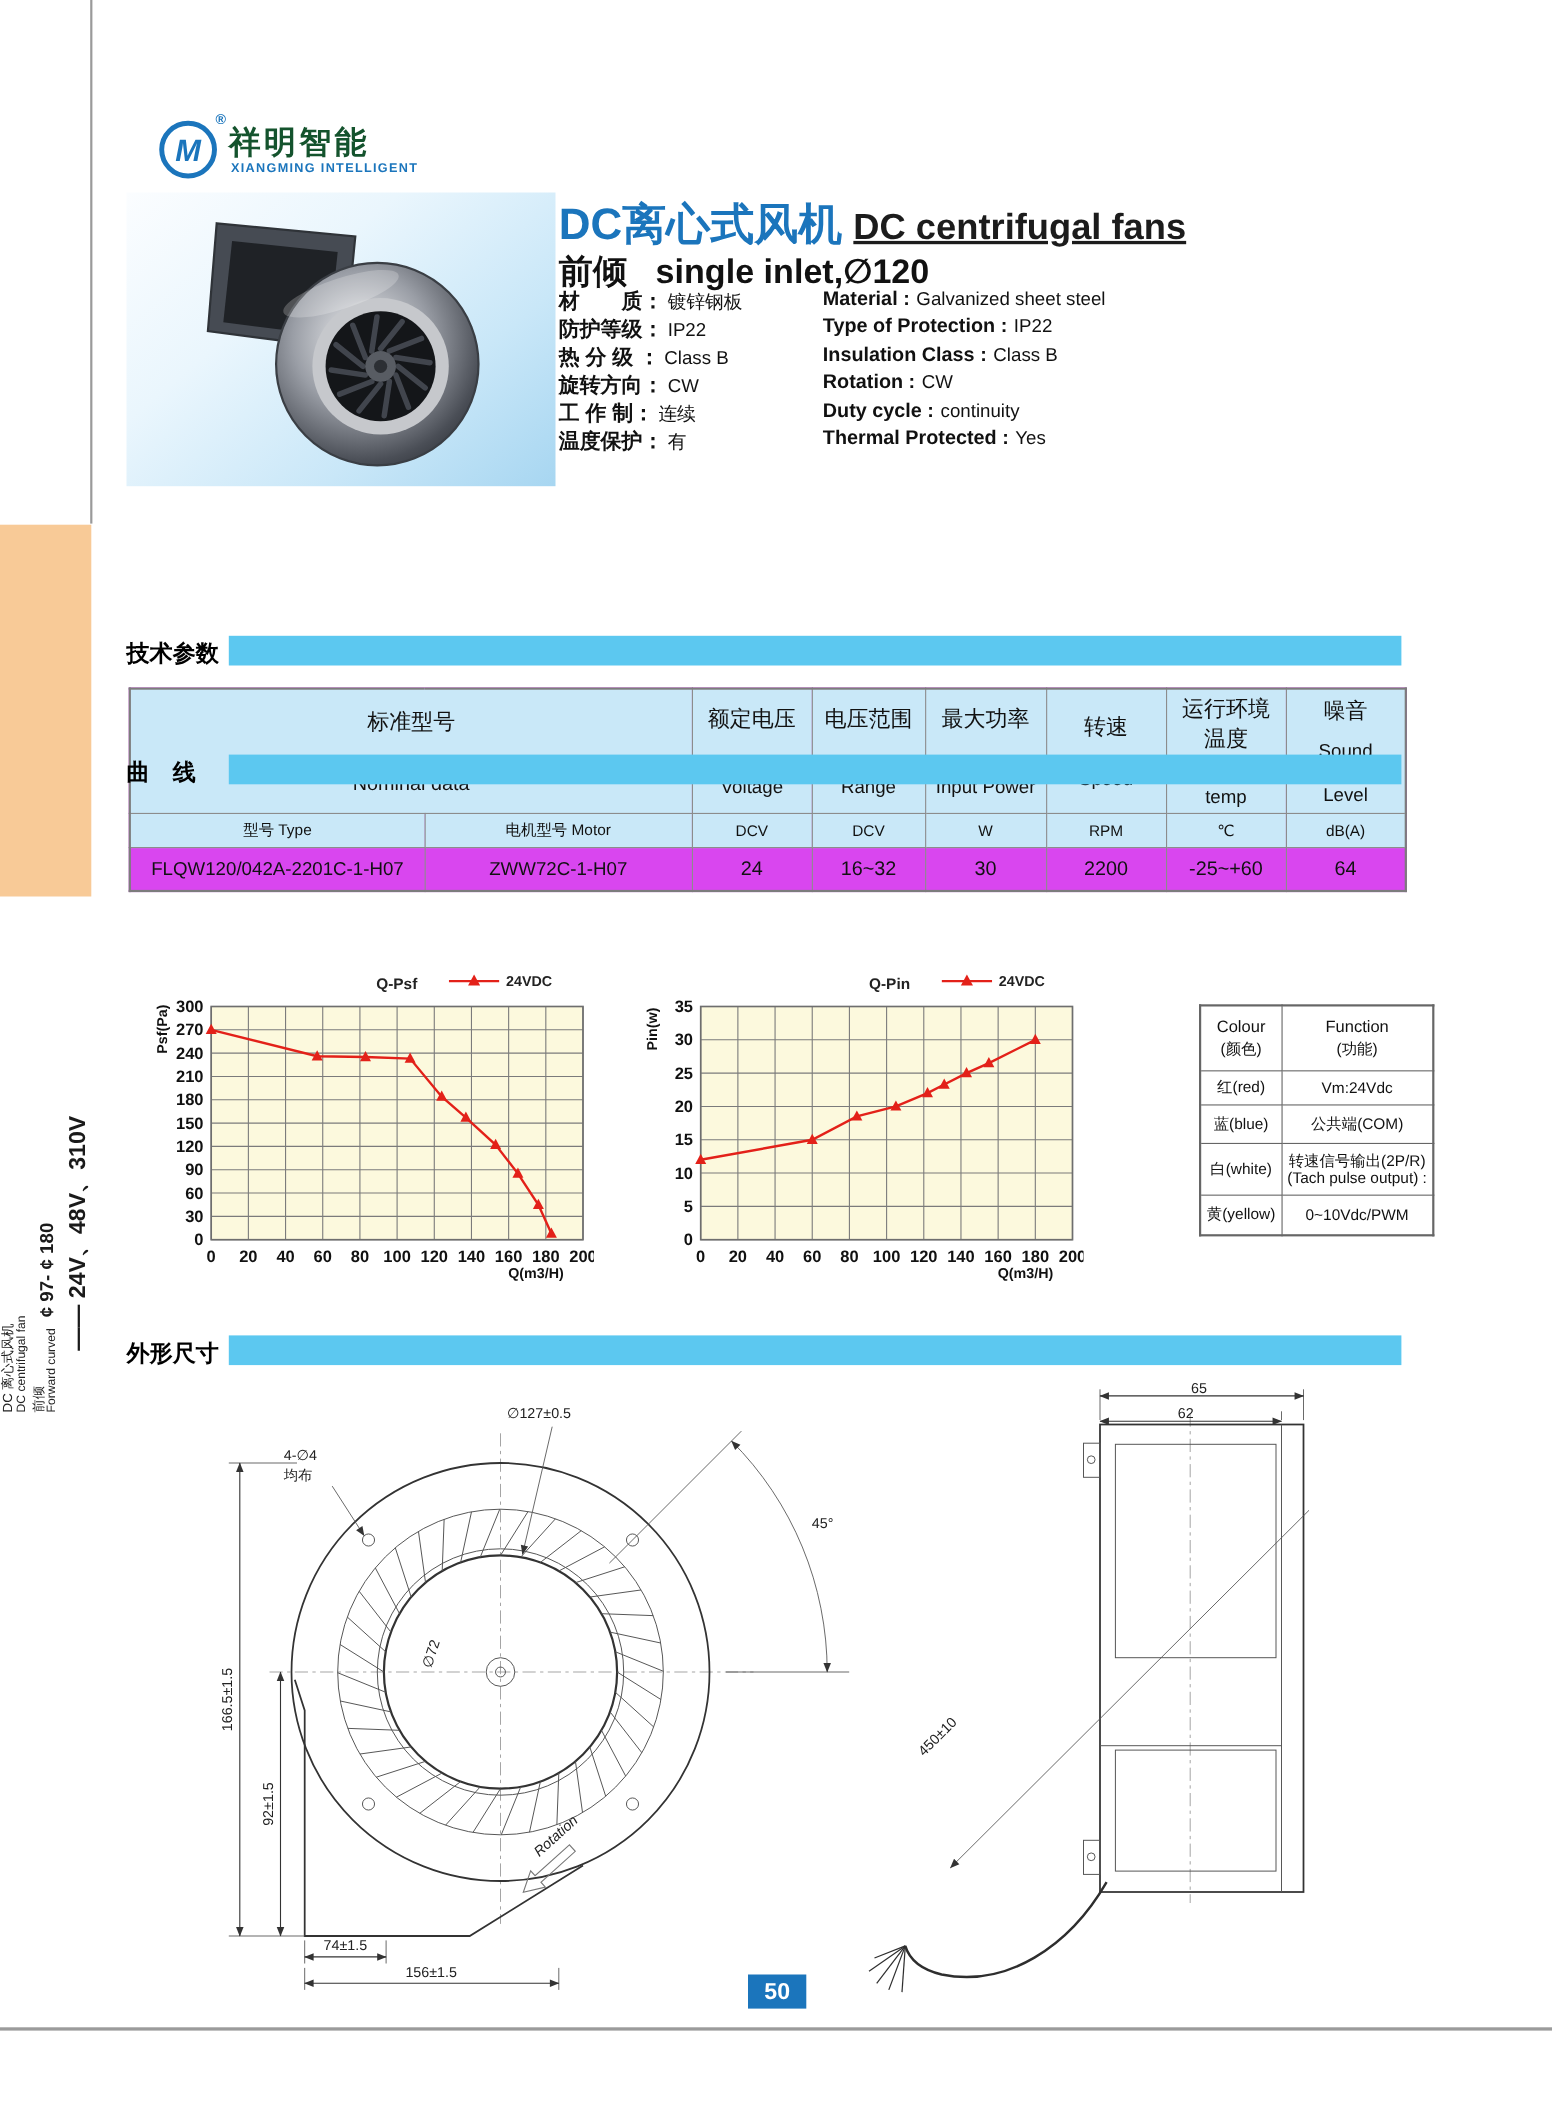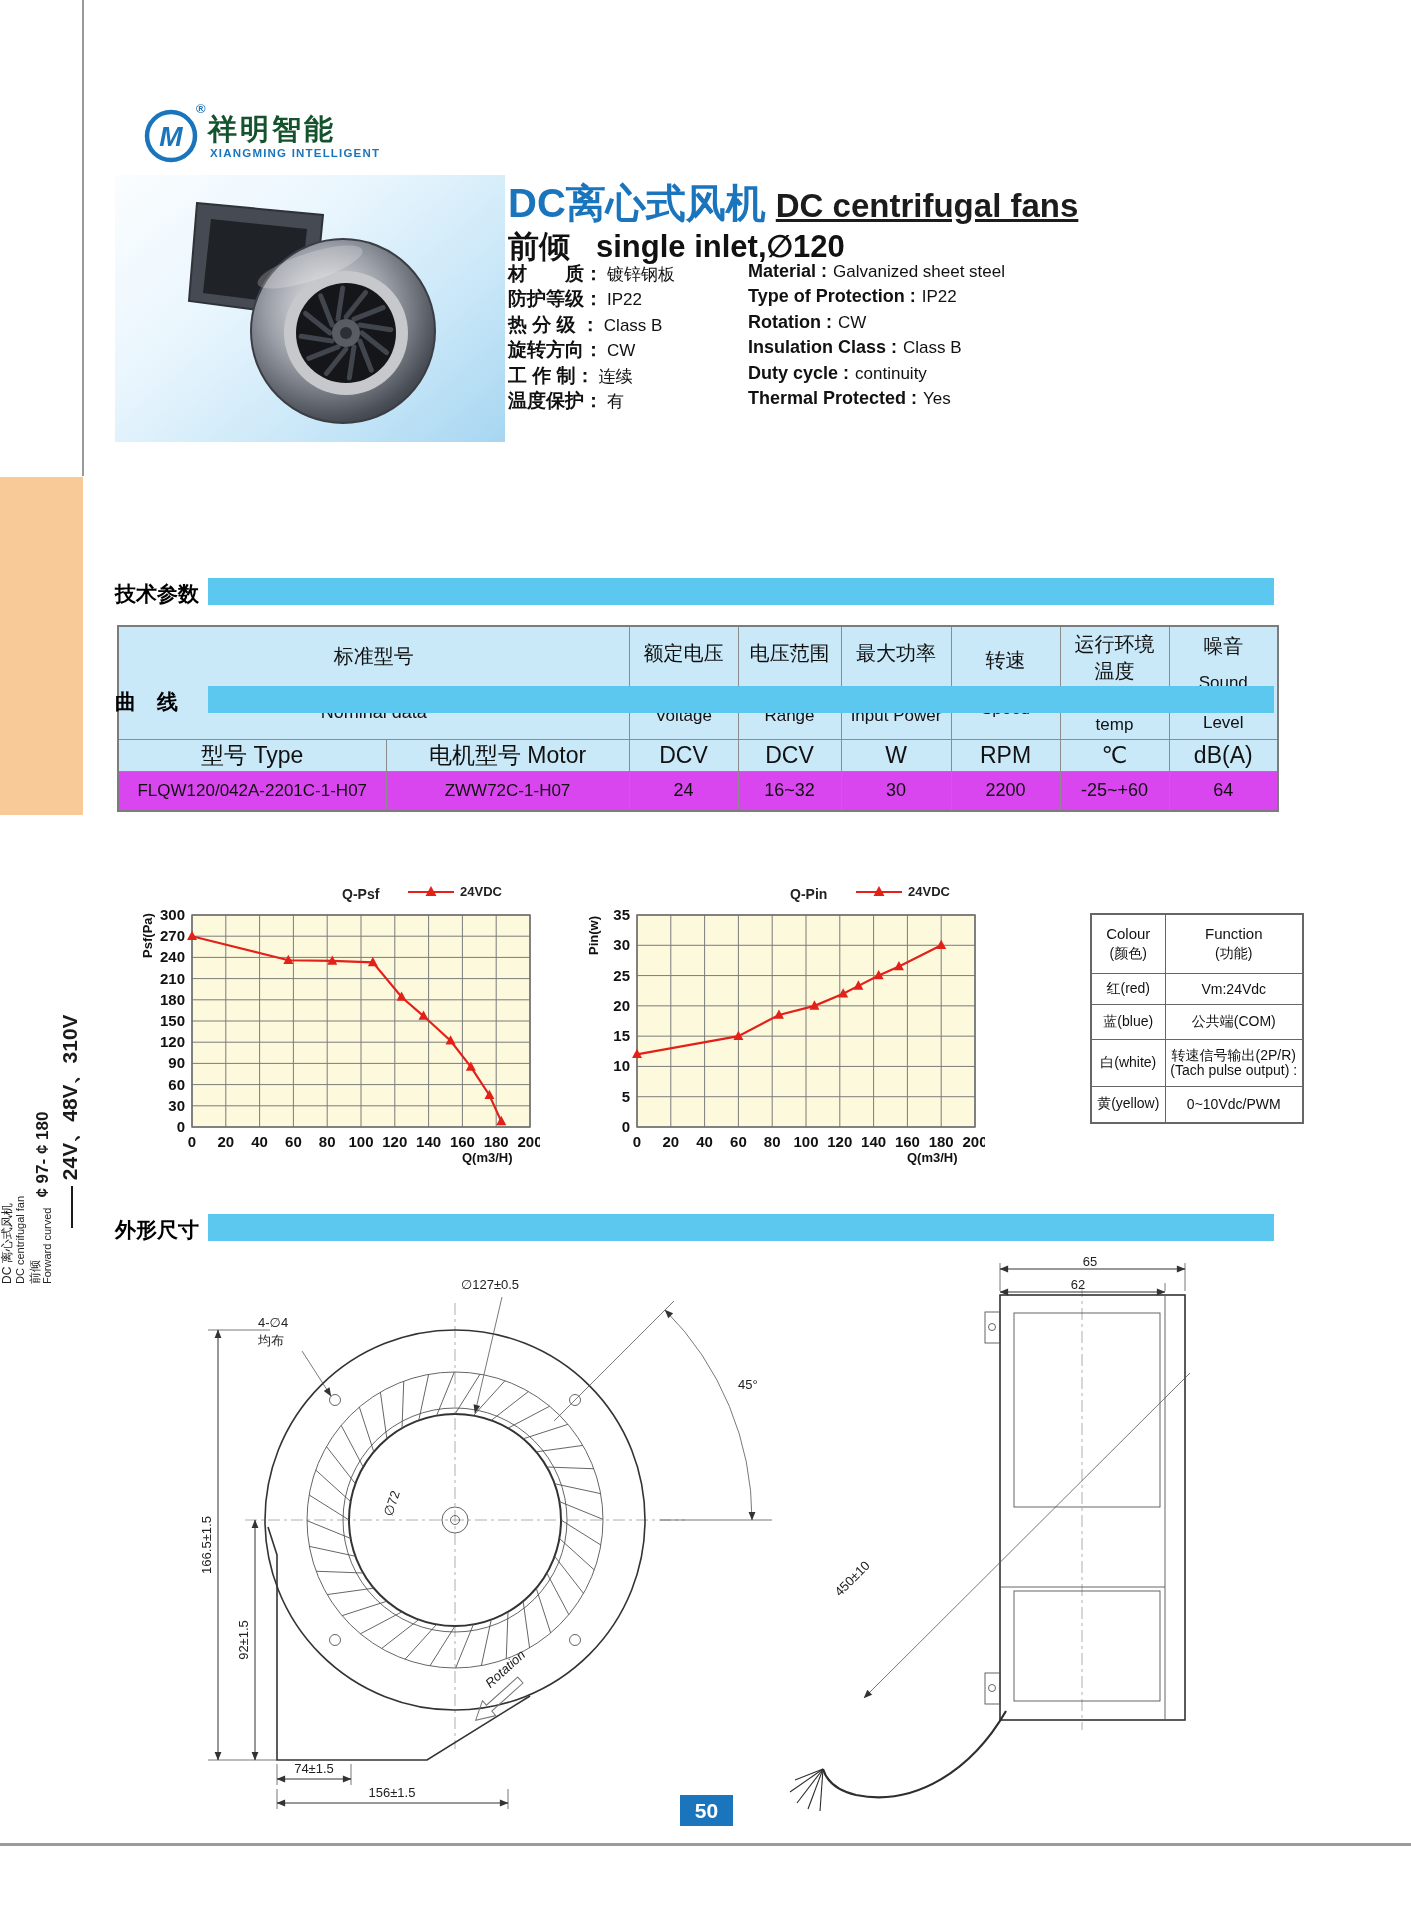--- a/index.html
+++ b/index.html
@@ -52,21 +52,21 @@
   .spec-table{border-collapse:collapse;table-layout:fixed;width:1160px;border:2px solid #7c7c7c;background:#d946ef;}
   .spec-table td{border:1px solid #8c8c8c;text-align:center;vertical-align:middle;padding:0;}
   .spec-table .hd{background:#c9e8f8;}
   .h-cn{font-size:20px;color:#111;white-space:pre-line;}
   .h-en{font-size:17px;color:#111;white-space:pre-line;margin-top:6px;}
   .group-cell{display:flex;flex-direction:column;justify-content:space-around;height:112px;}
   .group-cell .h-cn{font-size:20px;}
   .group-cell .h-en{font-size:18px;margin-top:0;}
   .col-cell{display:flex;flex-direction:column;justify-content:space-evenly;height:112px;}
   .tr-h1{height:112px;}
-  .tr-h2{height:31px;font-size:23px;}
+  .tr-h2{height:31px;font-size:14px;}
   .tr-data{height:39px;font-size:18px;}
   .cell-model{font-size:17px;}
 
   
   .chart-title{font-size:14px;font-weight:bold;color:#222;}
   .legend{display:flex;align-items:center;gap:6px;}
   .legend-label{font-size:13px;font-weight:bold;color:#222;}
   .ylab{width:70px;text-align:center;font-size:13px;font-weight:bold;transform:rotate(-90deg);}
   .xlab{font-size:13px;font-weight:bold;}
   svg .tick{font-size:15px;font-weight:bold;fill:#111;font-family:"Liberation Sans","DejaVu Sans",sans-serif;}
@@ -171,22 +171,22 @@
     <div class="spec-row"><span class="sl">防护等级：</span><span class="sv">IP22</span></div>
     <div class="spec-row"><span class="sl">热 分 级 ：</span><span class="sv">Class B</span></div>
     <div class="spec-row"><span class="sl">旋转方向：</span><span class="sv">CW</span></div>
     <div class="spec-row"><span class="sl">工 作 制：</span><span class="sv">连续</span></div>
     <div class="spec-row"><span class="sl">温度保护：</span><span class="sv">有</span></div>
   </div>
 
   <div class="abs spec-col-en">
     <div class="spec-row"><span class="sle">Material :</span><span class="sve">Galvanized sheet steel</span></div>
     <div class="spec-row"><span class="sle">Type of Protection :</span><span class="sve">IP22</span></div>
+    <div class="spec-row"><span class="sle">Insulation Class :</span><span class="sve">Class B</span></div>
     <div class="spec-row"><span class="sle">Rotation :</span><span class="sve">CW</span></div>
-    <div class="spec-row"><span class="sle">Insulation Class :</span><span class="sve">Class B</span></div>
     <div class="spec-row"><span class="sle">Duty cycle :</span><span class="sve">continuity</span></div>
     <div class="spec-row"><span class="sle">Thermal Protected :</span><span class="sve">Yes</span></div>
   </div>
 
   <div class="abs sec-text" style="left:115px;top:580px;">技术参数</div>
   <div class="abs sec-bar" style="left:208px;top:578px;width:1066px;"></div>
 
   <div class="abs" style="left:117px;top:625px;">
     <table class="spec-table">
       <colgroup>

